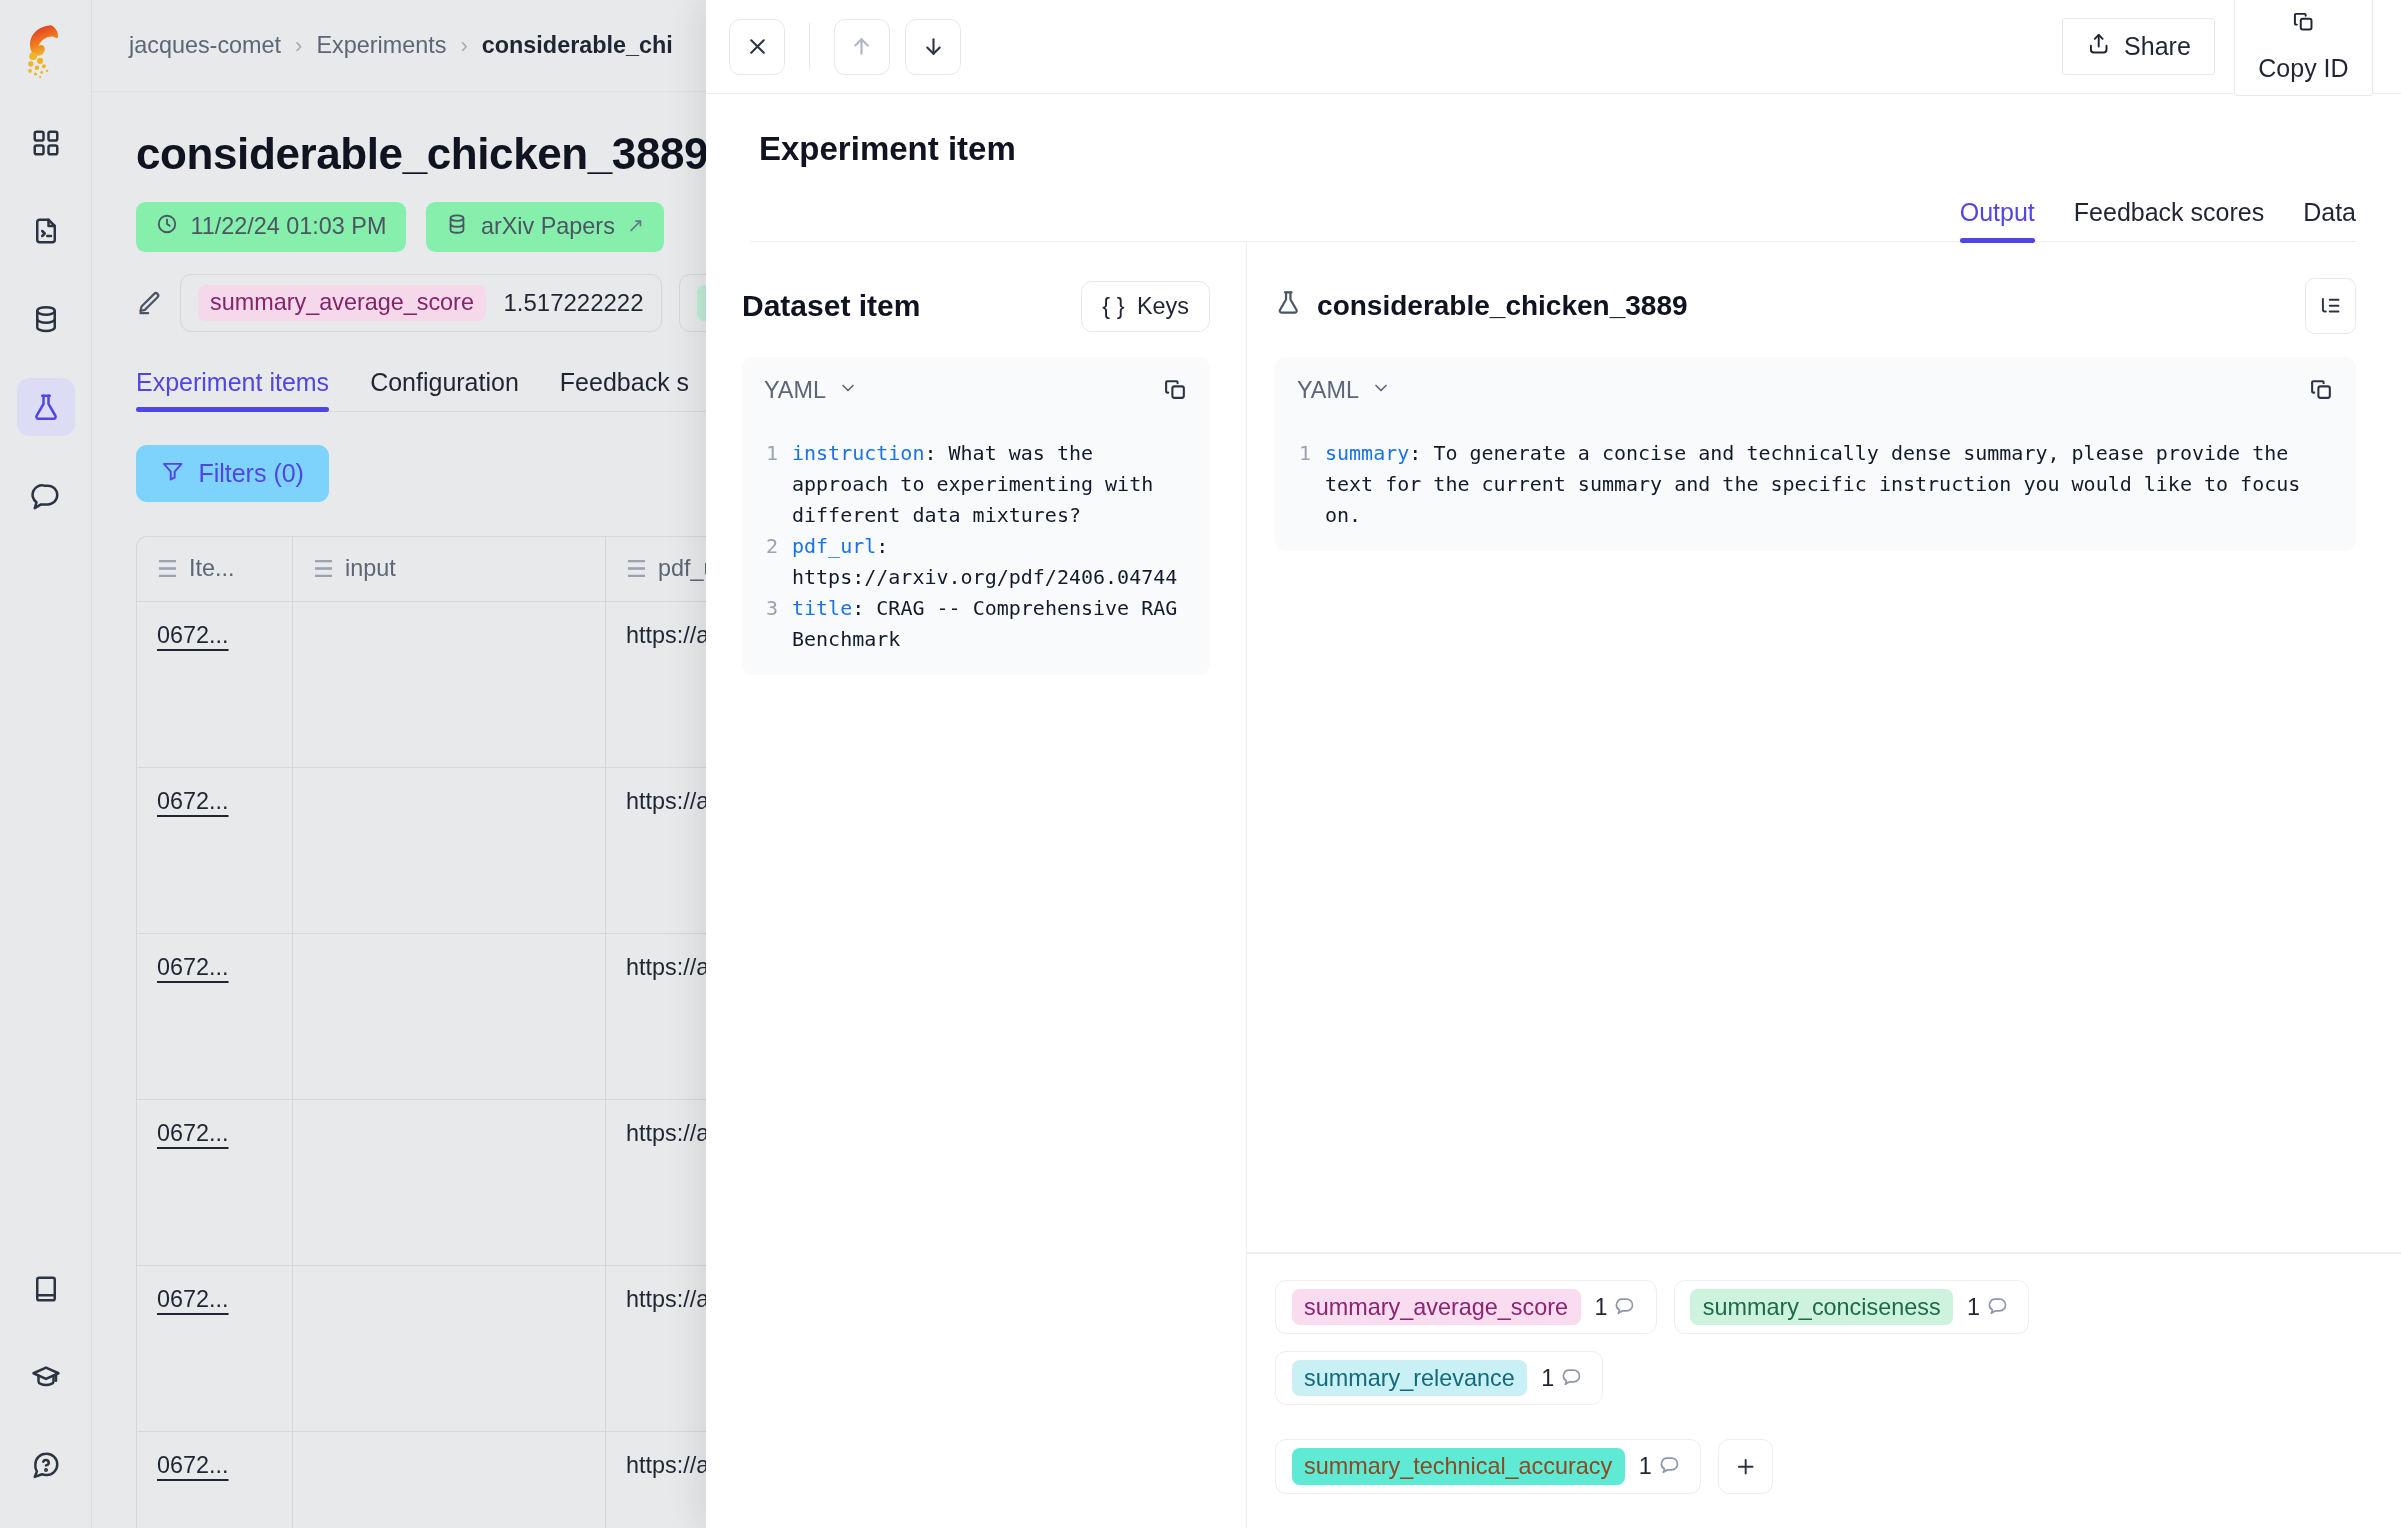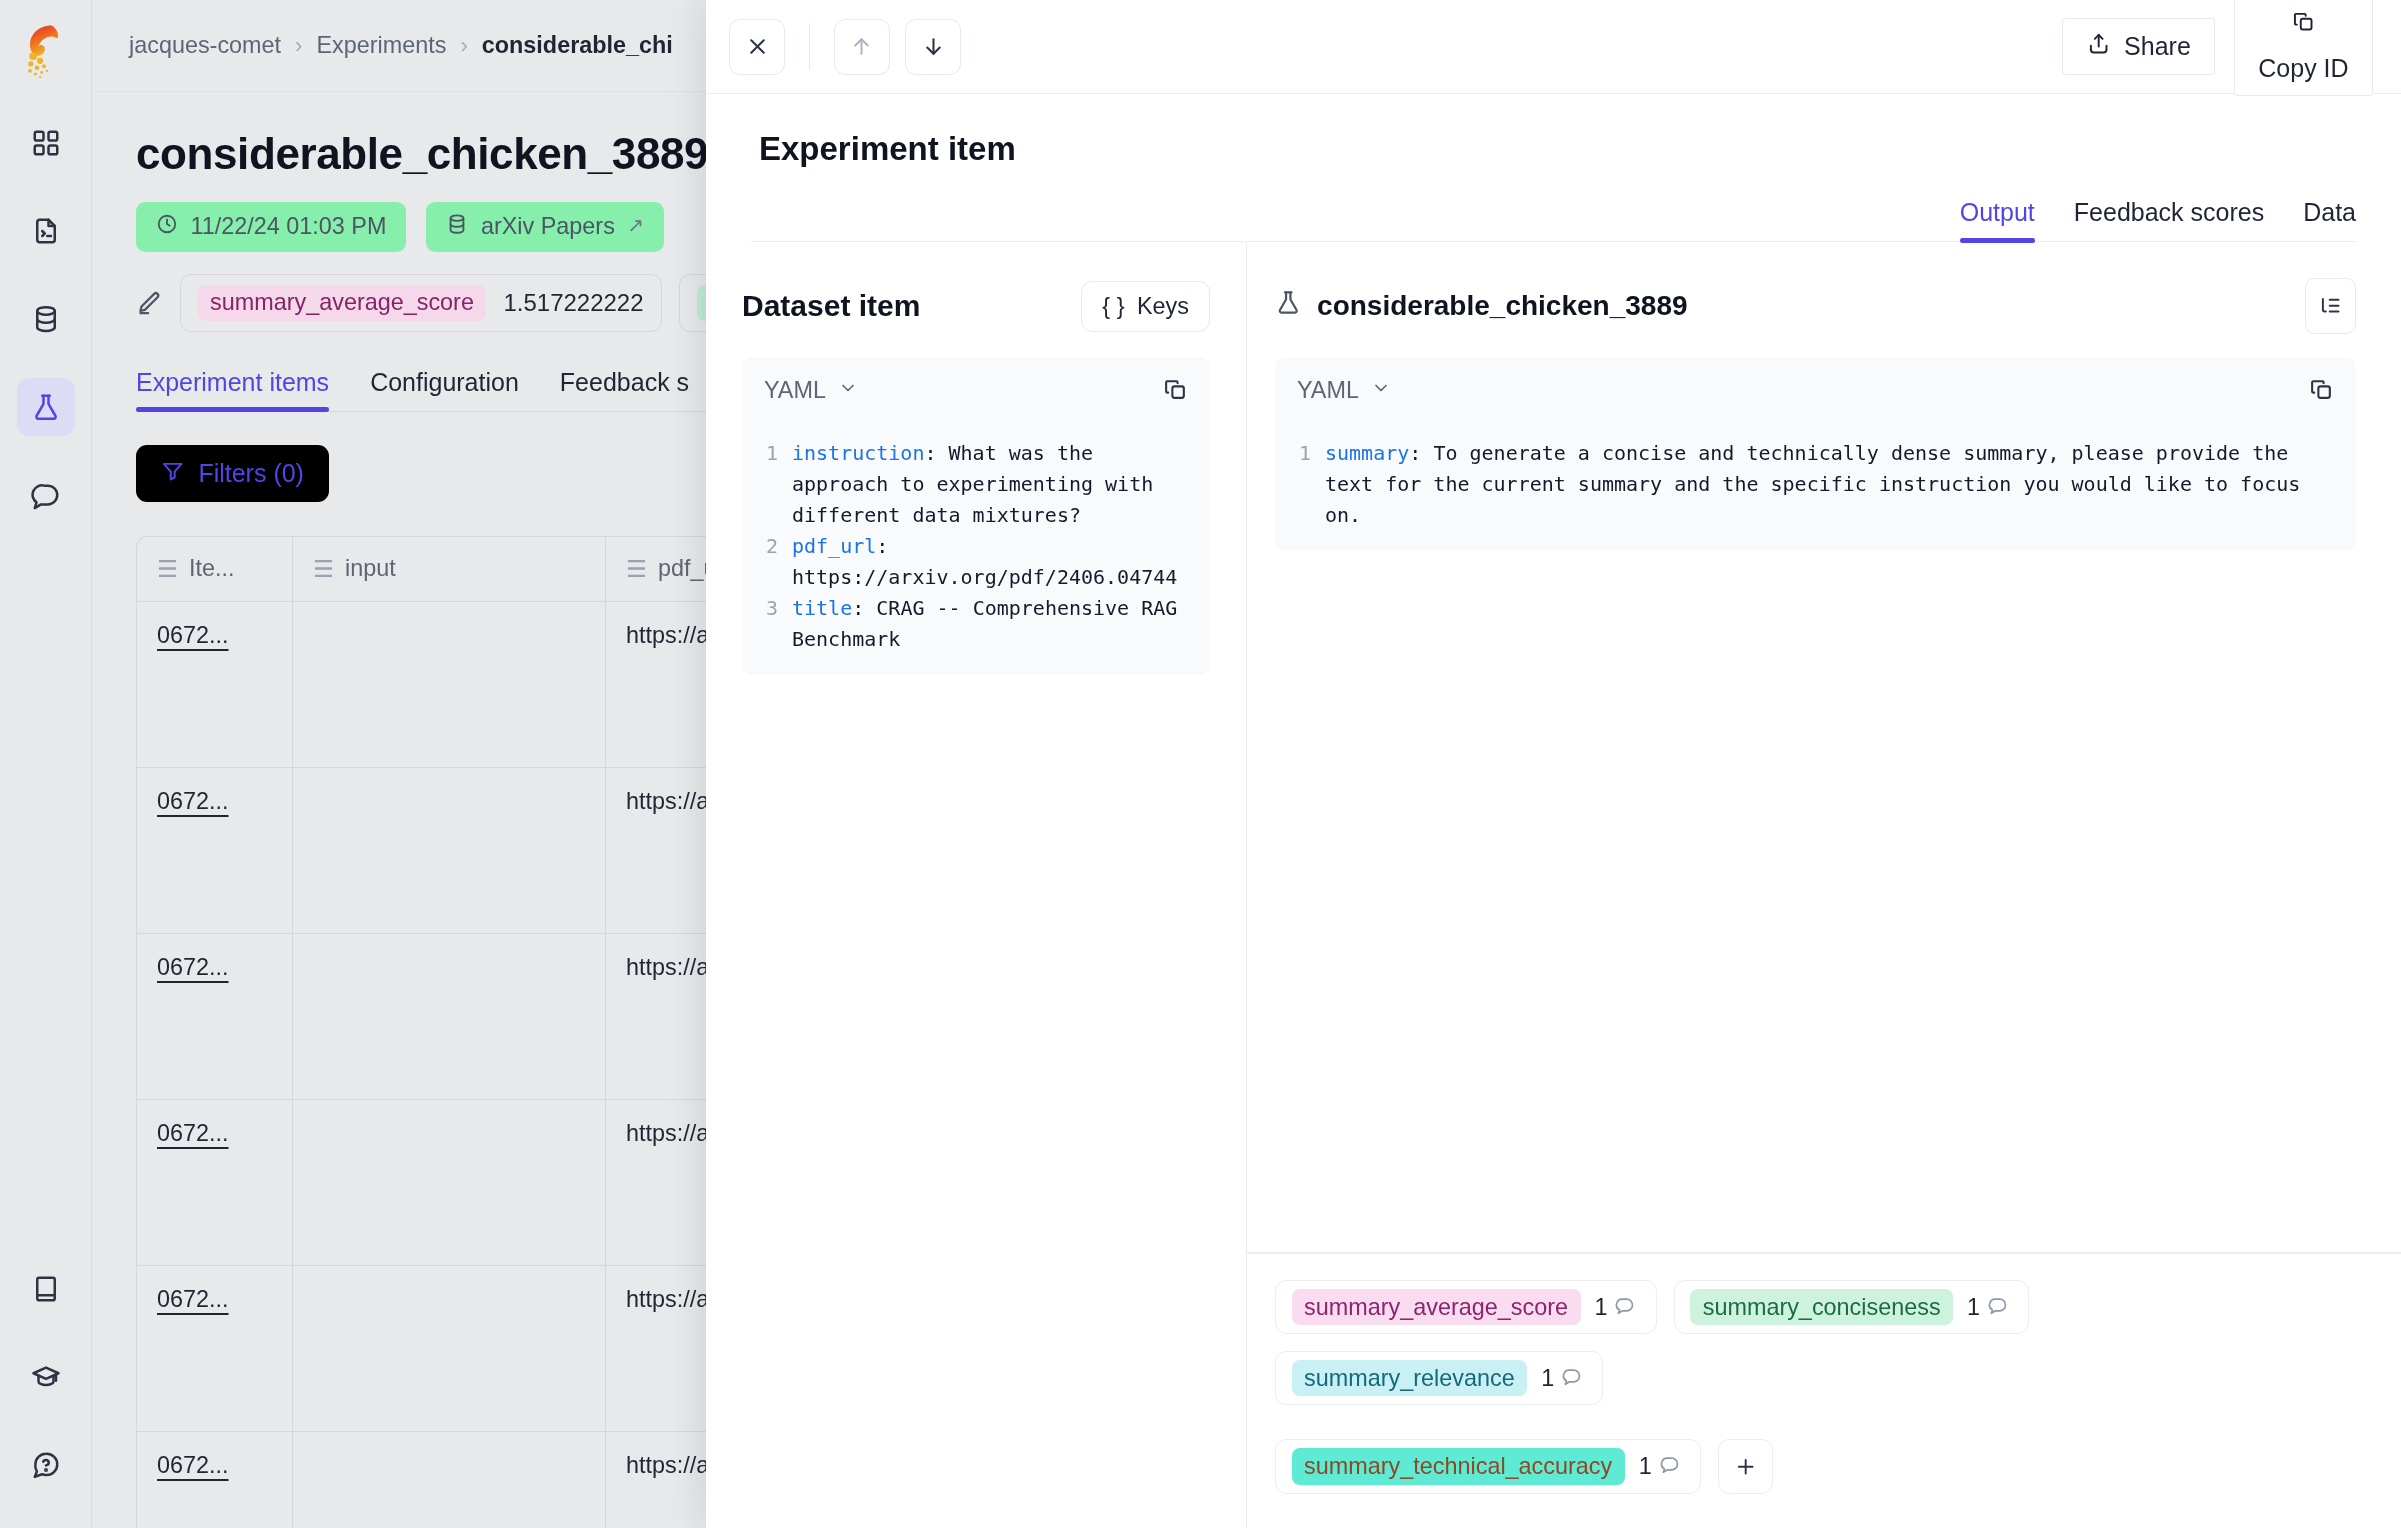--- a/index.html
+++ b/index.html
@@ -73,21 +73,21 @@
   .score-name.green { background: #bfecd6; color: #176b41; }
   .score-val { font-size: 24px; color: #1f2533; }
 
   .tabs-row { display: flex; align-items: flex-end; gap: 41px; margin-top: 36px; border-bottom: 1.6px solid #d7d9dd; padding-right: 47px; }
   .tab { font-size: 25px; color: #1f2533; padding-bottom: 14px; position: relative; white-space: nowrap; }
   .tab.active { color: #5146e5; }
   .tab.active:after { content:""; position: absolute; left:0; right:0; bottom:-1.6px; height:4.7px; background:#5146e5; border-radius:2.3px; }
 
   .filters-btn {
     display: inline-flex; align-items: center; gap: 14px;
-    background: #000000; color: #5146e5; border-radius: 11px;
+    background: #7dd3fc; color: #5146e5; border-radius: 11px;
     padding: 14px 25px; font-size: 25px; margin-top: 33px; white-space: nowrap;
   }
 
   .tbl { margin-top: 34px; border: 1.6px solid #d3d6db; border-radius: 11px 0 0 0; border-right: none; border-bottom: none; width: 1325px; }
   .tbl-head { display: flex; height: 65px; border-bottom: 1.6px solid #d3d6db; }
   .th { display: flex; align-items: center; gap: 11px; font-size: 23.4px; color: #5d6676; padding: 0 20px; }
   .th .lines { color: #9aa3b1; }
   .c1 { width: 156px; border-right: 1.6px solid #d3d6db; }
   .c2 { width: 312px; }
   .c3 { width: 327px; border-left: 1.6px solid #d3d6db; }

